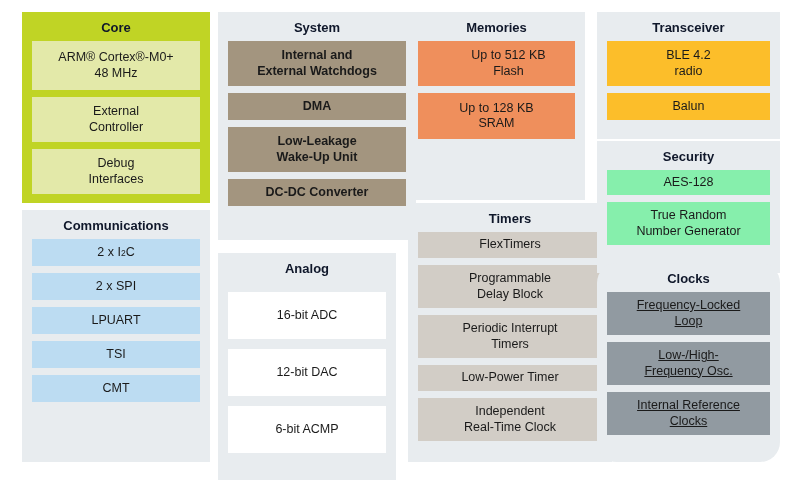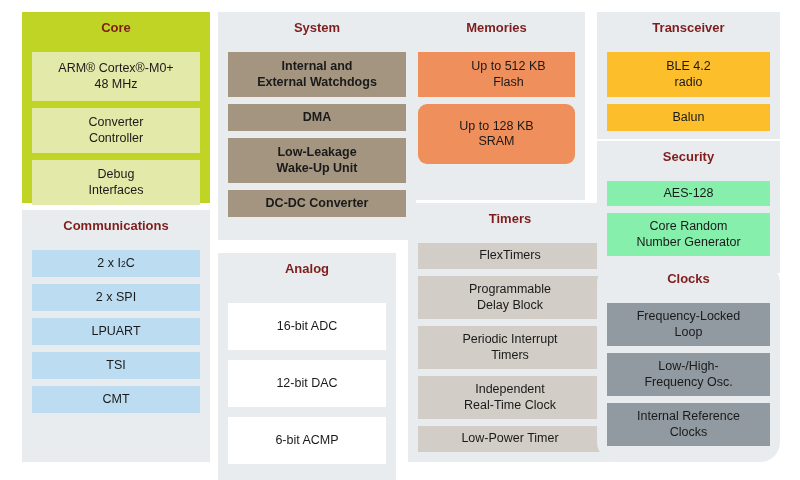--- a/index.html
+++ b/index.html
@@ -25,24 +25,24 @@
     background: #e8ecef;
     padding: 0;
   }
   .panel.accent-core {
     background: #c0d425;
   }
   .panel-title {
     text-align: center;
     font-weight: bold;
     font-size: 13px;
-    color: #7f1d1d;
+    color: #0f172a;
     line-height: 1.1;
     padding-top: 9px;
-    padding-bottom: 17px;
+    padding-bottom: 6px;
   }
   .blocks {
     padding: 0 10px 9px 10px;
     display: flex;
     flex-direction: column;
   }
   .block {
     box-sizing: border-box;
     display: flex;
     align-items: center;
@@ -60,35 +60,35 @@
   }
   
   .g-core   .block { background: #e3e9a9; }
   .g-comm   .block { background: #bcdcf2; }
   .g-system .block { background: #a3957f; font-weight: bold; }
   .g-analog .block { background: #ffffff; }
   .g-mem    .block { background: #ef8f5c; }
   .g-timers .block { background: #d2cdc6; }
   .g-trans  .block { background: #fcbe2a; }
   .g-sec    .block { background: #86efac; }
-  .g-clocks .block { background: #919aa1; }
+  .g-clocks .block { background: #919aa1; text-decoration: underline; }
 
   sup { font-size: 0.68em; vertical-align: super; line-height: 0; }
 </style>
 </head>
 <body>
 
 <div id="diagram">
 
   <div class="panel accent-core g-core" style="left:22px; top:12px; width:188px; height:191px;">
     <div class="panel-title">Core</div>
     <div class="blocks">
       <div class="block" style="height:49px;">ARM® Cortex®-M0+
 48 MHz</div>
-      <div class="block" style="height:45px;">Converter
+      <div class="block" style="height:45px;">External
 Controller</div>
       <div class="block" style="height:45px;">Debug
 Interfaces</div>
     </div>
   </div>
 
   <div class="panel g-comm" style="left:22px; top:210px; width:188px; height:252px;">
     <div class="panel-title">Communications</div>
     <div class="blocks">
       <div class="block" style="height:27px;">2 x I<sup>2</sup>C</div>
@@ -118,53 +118,53 @@
       <div class="block" style="height:47px; margin-bottom:10px;">12-bit DAC</div>
       <div class="block" style="height:47px;">6-bit ACMP</div>
     </div>
   </div>
 
   <div class="panel g-mem" style="left:408px; top:12px; width:177px; height:188px;">
     <div class="panel-title">Memories</div>
     <div class="blocks">
       <div class="block" style="height:45px;padding-left:27px;">Up to 512 KB
 Flash</div>
-      <div class="block" style="height:60px;border-radius:9px;">Up to 128 KB
+      <div class="block" style="height:46px;">Up to 128 KB
 SRAM</div>
     </div>
   </div>
 
   <div class="panel g-timers" style="left:408px; top:203px; width:204px; height:259px;">
     <div class="panel-title">Timers</div>
     <div class="blocks">
       <div class="block" style="height:26px;">FlexTimers</div>
       <div class="block" style="height:43px;">Programmable
 Delay Block</div>
       <div class="block" style="height:43px;">Periodic Interrupt
 Timers</div>
+      <div class="block" style="height:26px;">Low-Power Timer</div>
       <div class="block" style="height:43px;">Independent
 Real-Time Clock</div>
-      <div class="block" style="height:26px;">Low-Power Timer</div>
     </div>
   </div>
 
   <div class="panel g-trans" style="left:597px; top:12px; width:183px; height:127px;">
     <div class="panel-title">Transceiver</div>
     <div class="blocks">
       <div class="block" style="height:45px;">BLE 4.2
 radio</div>
       <div class="block" style="height:27px;">Balun</div>
     </div>
   </div>
 
   <div class="panel g-sec" style="left:597px; top:141px; width:183px; height:132px;">
     <div class="panel-title">Security</div>
     <div class="blocks">
       <div class="block" style="height:25px;">AES-128</div>
-      <div class="block" style="height:43px;">Core Random
+      <div class="block" style="height:43px;">True Random
 Number Generator</div>
     </div>
   </div>
 
   <div class="panel g-clocks" style="left:597px; top:263px; width:183px; height:199px;border-radius:20px;">
     <div class="panel-title">Clocks</div>
     <div class="blocks">
       <div class="block" style="height:43px;">Frequency-Locked
 Loop</div>
       <div class="block" style="height:43px;">Low-/High-

